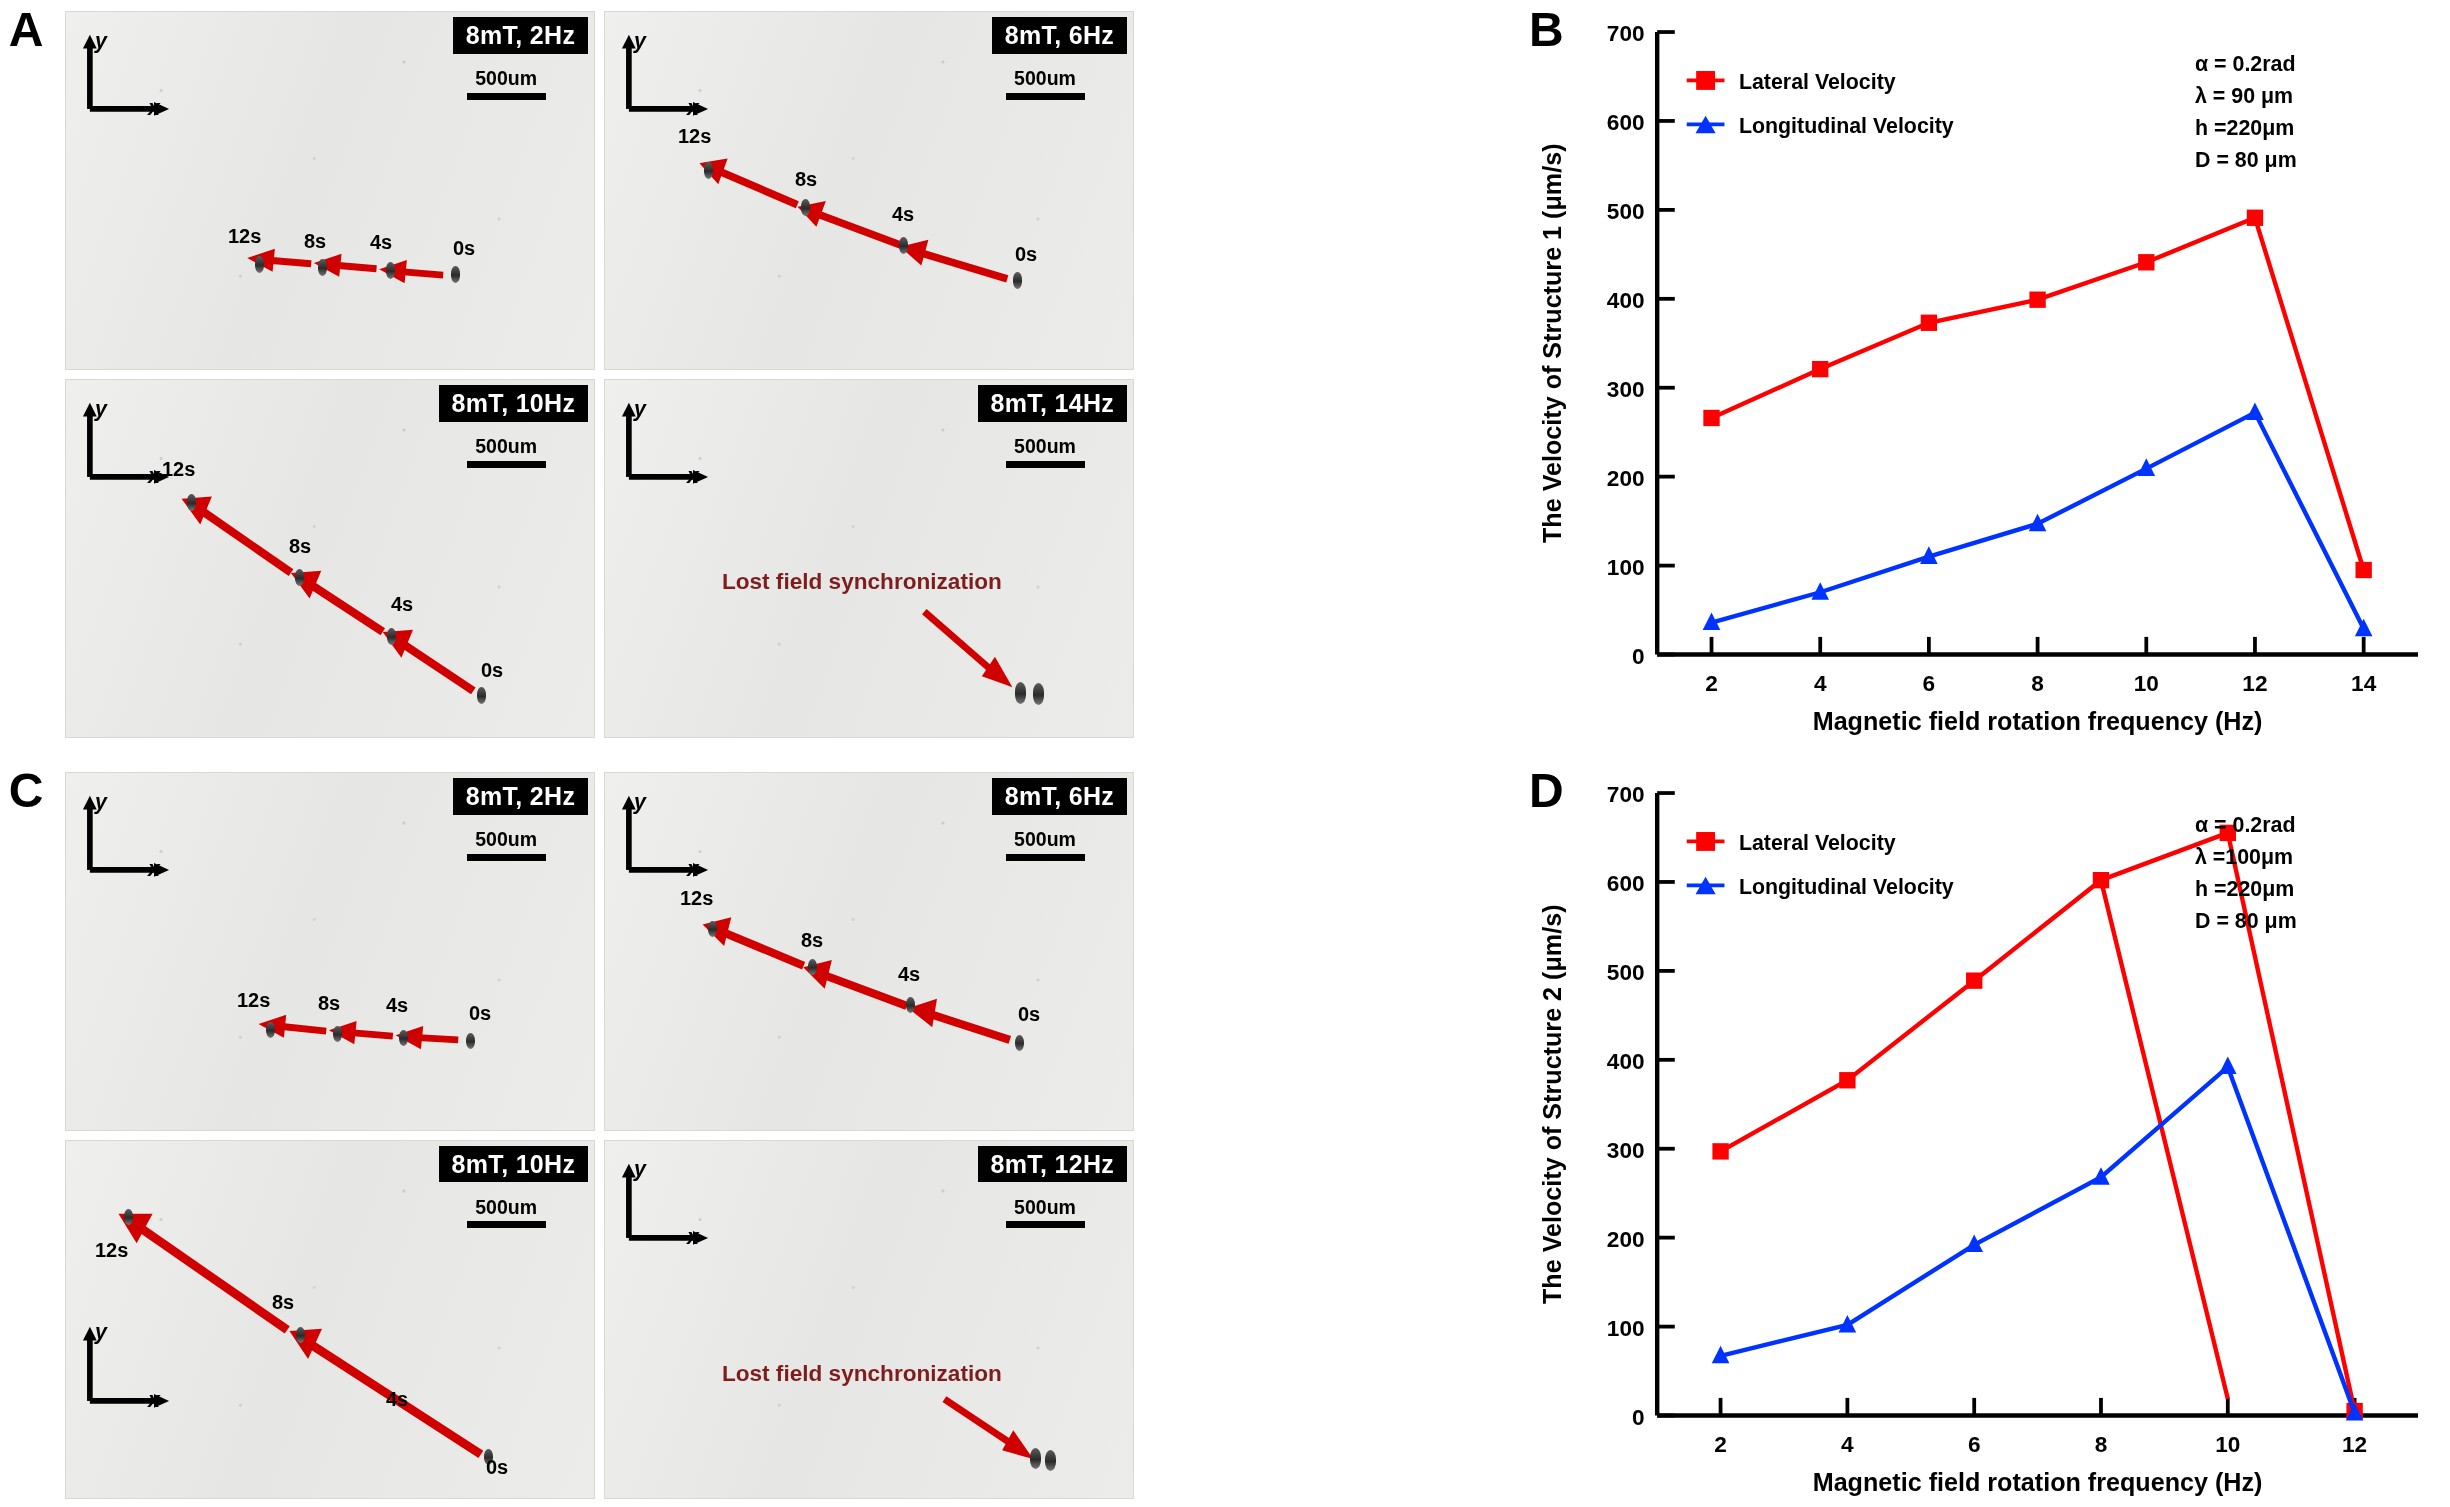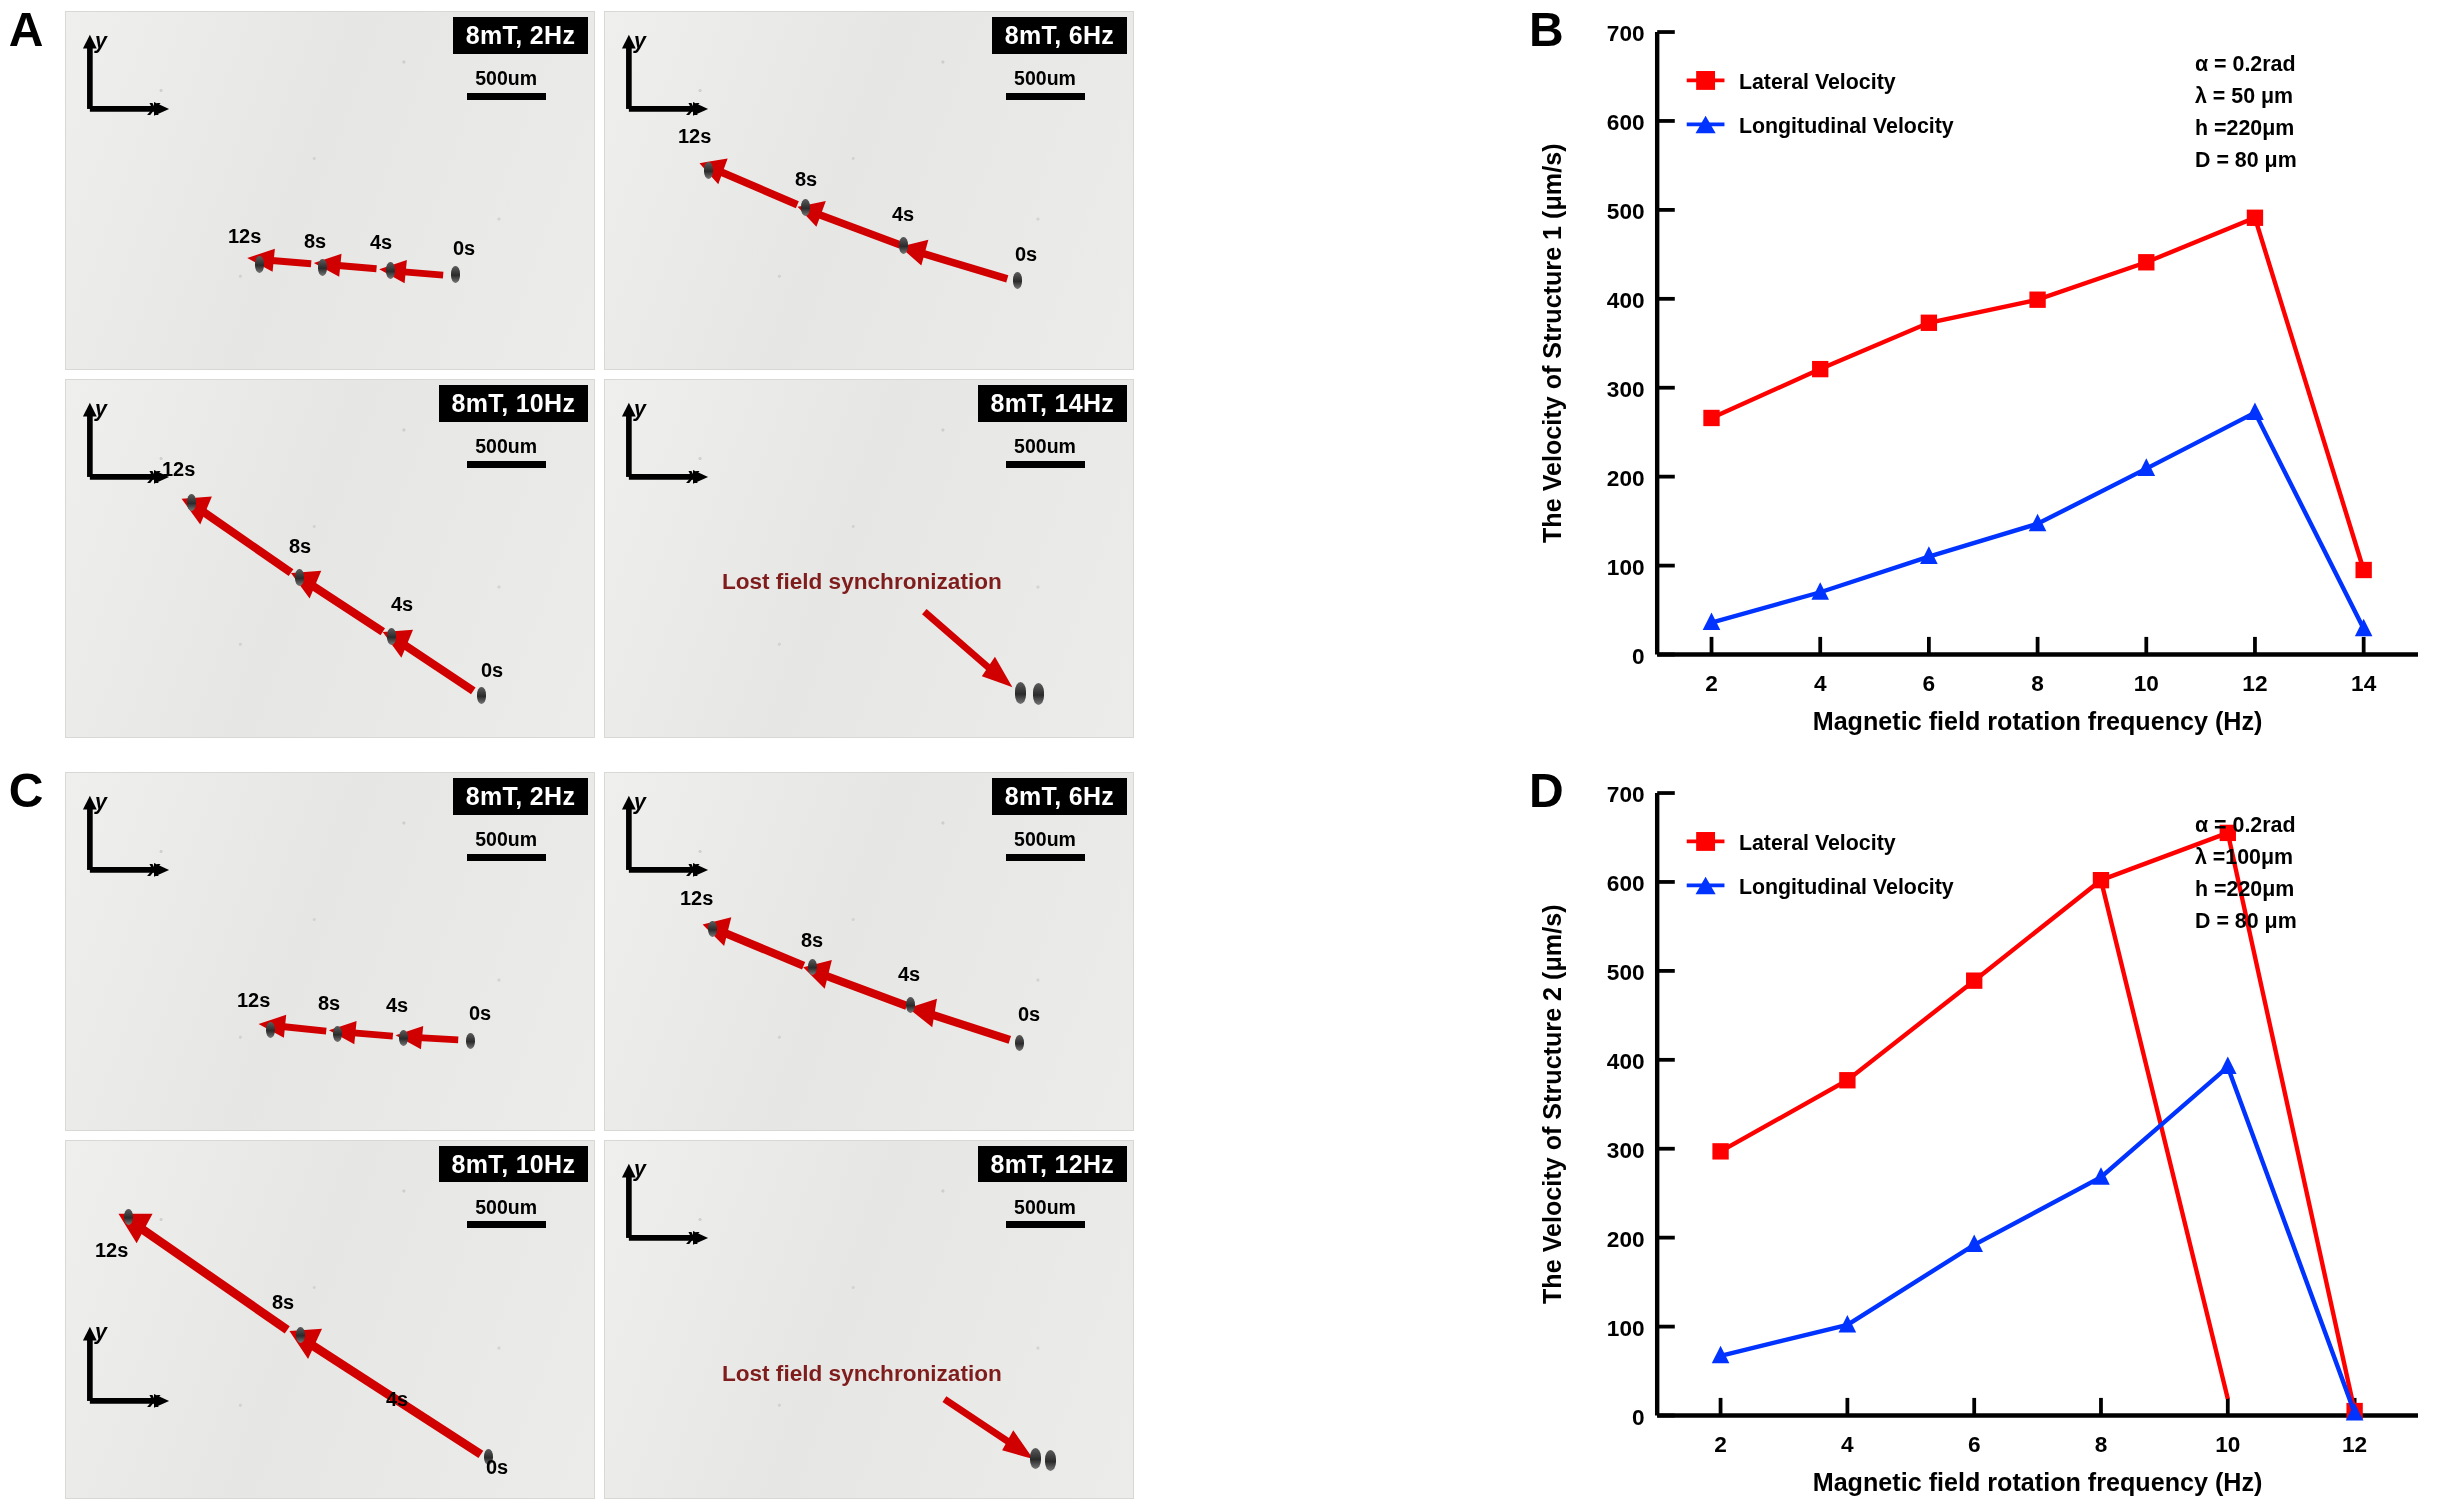--- a/index.html
+++ b/index.html
@@ -409,21 +409,21 @@
         <line x1="262" y1="107" x2="322" y2="107" stroke="#ff0000" stroke-width="6"></line>
         <text class="legend-txt" x="345" y="120" fill="#000">Lateral Velocity</text>
         <polygon points="292,163 308,191 276,191" fill="#0033ff"></polygon>
         <line x1="262" y1="177" x2="322" y2="177" stroke="#0033ff" stroke-width="6"></line>
         <text class="legend-txt" x="345" y="190" fill="#000">Longitudinal Velocity</text>
       </g>
     </svg>
 
     <div class="plot-annot" style="left:673px;top:35px;">
       <div>α = 0.2rad</div>
-      <div>λ = 50  μm</div>
+      <div>λ = 90  μm</div>
       <div>h =220μm</div>
       <div>D = 80  μm</div>
     </div>
   </div>
 
   <div class="plot" style="left:1522px;top:774px;width:918px;height:736px;">
     <svg width="918" height="736" viewBox="0 0 1460 1170">
       <line x1="215" y1="1020" x2="1425" y2="1020" stroke="#000" stroke-width="7"></line>
       <line x1="215" y1="1020" x2="215" y2="30" stroke="#000" stroke-width="7"></line>
 

